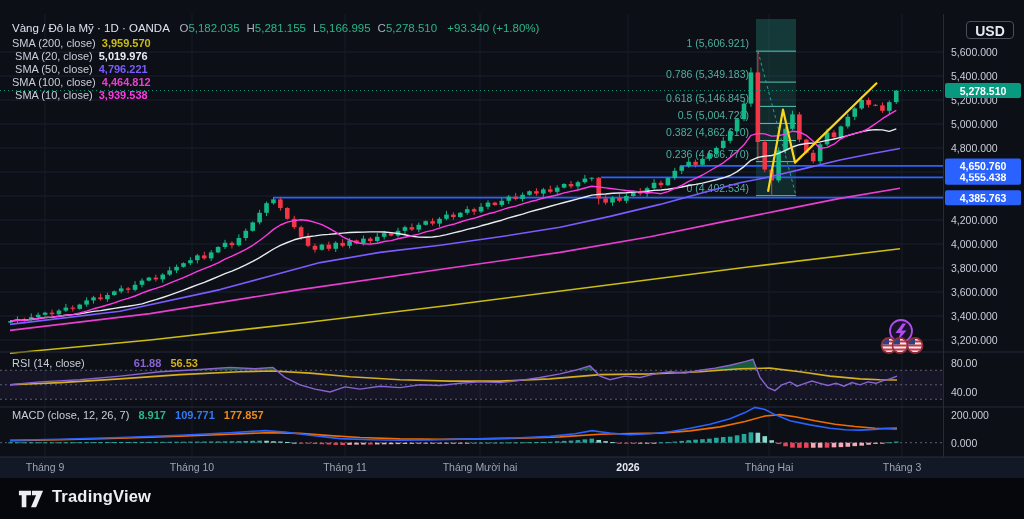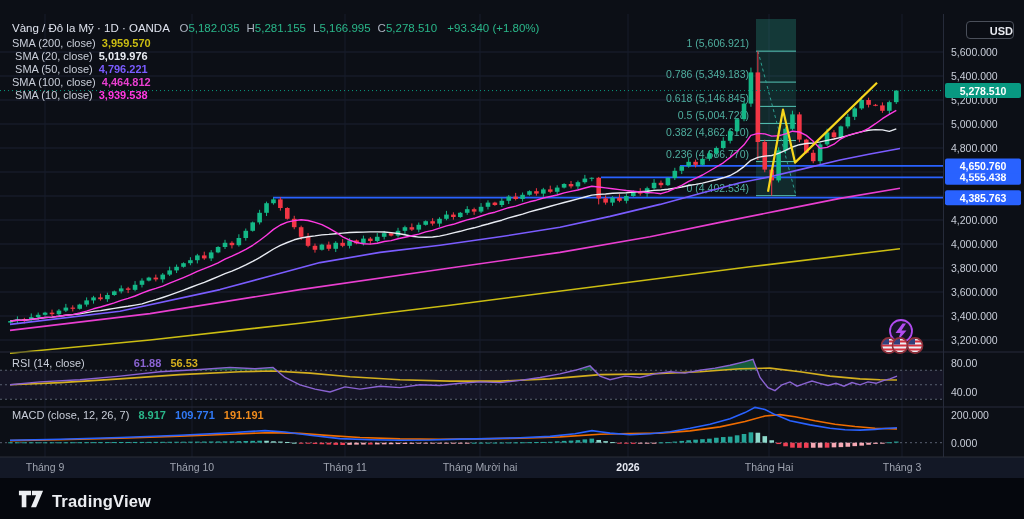--- a/index.html
+++ b/index.html
@@ -13,24 +13,24 @@
   #sym-row{top:22px;font-size:11.5px;color:#dfe3ee;}
   #sym-row .ohlc-k{color:#aeb4c2;margin-left:7px;}
   #sym-row .ohlc-v{color:#2ab78a;}
   #sym-row .chg{color:#2ab78a;margin-left:7px;}
   .sma-row{height:13px;line-height:13px;}
   .sma-val{margin-left:6px;font-weight:bold;}
   #rsi-legend{top:357px;}
   #macd-legend{top:409px;}
   .ind-val{margin-left:6px;font-weight:bold;}
   #usd-btn{position:absolute;left:966px;top:21px;width:48px;height:18px;background:#0a0d14;
-           border:1px solid #4a4f5a;border-radius:4px;color:#e8eaf0;font-size:11px;font-weight:bold;
-           text-align:right;line-height:18px;box-sizing:border-box;}
+           border:1px solid #4a4f5a;border-radius:4px;color:#e8eaf0;font-size:14px;font-weight:bold;
+           text-align:center;line-height:18px;box-sizing:border-box;}
   #bottombar{position:absolute;left:0;top:478px;width:1024px;height:41px;background:#05070d;}
-  #logo{position:absolute;left:18px;top:9px;display:flex;align-items:flex-end;color:#eceef2;
+  #logo{position:absolute;left:18px;top:9px;display:flex;align-items:flex-start;color:#eceef2;
         font-size:16.5px;font-weight:bold;letter-spacing:.2px;}
   #logo svg{margin-right:8px;}
 </style>
 </head>
 <body>
 
 <div id="app">
 
   <svg id="chart-svg" width="1024" height="519">
     <g id="g-grid">
@@ -599,21 +599,21 @@
 
   <div class="legend" id="rsi-legend">
     <span>RSI (14, close)</span>
     <span class="ind-val" id="rsi-v1" style="color: rgb(138, 99, 210); padding-left: 40px;">61.88</span>
     <span class="ind-val" id="rsi-v2" style="color: rgb(212, 175, 30);">56.53</span>
   </div>
   <div class="legend" id="macd-legend">
     <span>MACD (close, 12, 26, 7)</span>
     <span class="ind-val" id="macd-h" style="color: rgb(42, 183, 138);">8.917</span>
     <span class="ind-val" id="macd-m" style="color: rgb(49, 121, 245);">109.771</span>
-    <span class="ind-val" id="macd-s" style="color: rgb(239, 139, 29);">191.191</span>
+    <span class="ind-val" id="macd-s" style="color: rgb(239, 139, 29);">177.857</span>
   </div>
 
   <div id="usd-btn">USD</div>
 
   <div id="bottombar">
     <div id="logo">
       <svg width="26" height="24" viewBox="0 0 28 24">
         <path d="M1,3 H14 V8 H9 V21 H4 V8 H1 Z" fill="#eceef2"></path>
         <path d="M15,3 H27 L19.5,21 H14 L19.5,8 H15 Z" fill="#eceef2"></path>
       </svg>

